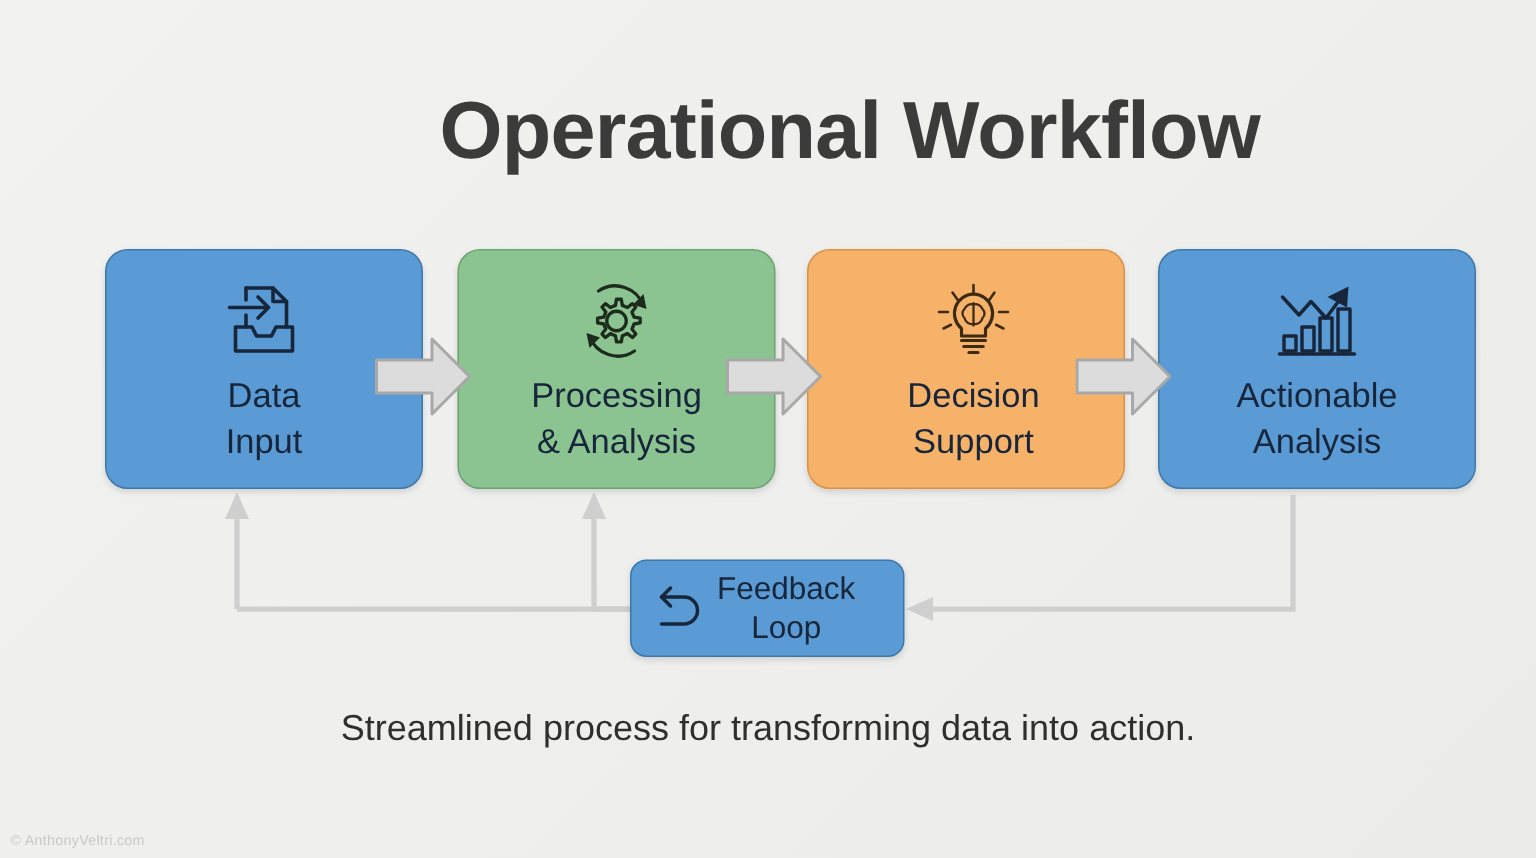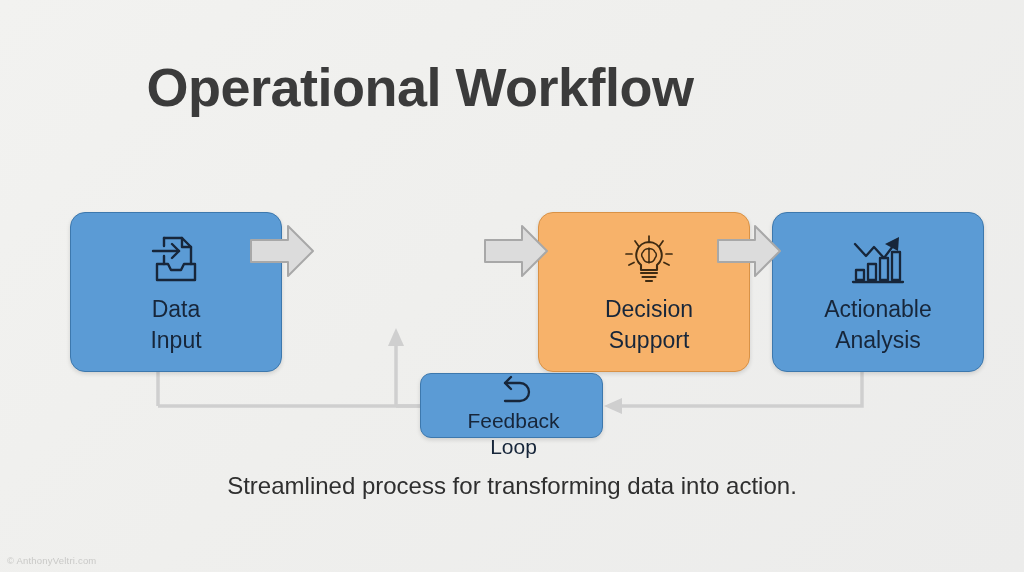--- a/index.html
+++ b/index.html
@@ -14,41 +14,40 @@
     background: linear-gradient(135deg, #f2f2f0 0%, #efefed 45%, #ececeb 100%);
     font-family: "Liberation Sans", sans-serif;
     overflow: hidden;
   }
   
   .title {
     position: absolute;
     top: 56px;
     left: 0;
     width: 840px;
-    text-align: center;
+    text-align: right;
     font-size: 54px;
     font-weight: 700;
     letter-spacing: -0.5px;
     color: #3b3b3b;
     white-space: nowrap;
   }
   
   .stage {
     position: absolute;
     top: 166px;
     width: 212px;
     height: 160px;
     border-radius: 15px;
     box-sizing: border-box;
     display: flex;
     flex-direction: column;
     align-items: center;
     justify-content: flex-start;
     box-shadow: 0 2px 4px rgba(0,0,0,0.13);
-    margin-top: 46px;
   }
   .stage-icon {
     margin-top: 19px;
     height: 56px;
     display: flex;
     align-items: center;
     justify-content: center;
   }
   .stage-label {
     margin-top: 6px;
@@ -82,21 +81,20 @@
     width: 183px;
     height: 65px;
     border-radius: 11px;
     background: #5b9bd5;
     border: 1.5px solid #3d78ad;
     box-sizing: border-box;
     display: flex;
     align-items: center;
     justify-content: flex-start;
     box-shadow: 0 2px 4px rgba(0,0,0,0.13);
-    flex-direction: column;
   }
   #feedback-icon {
     margin-left: 13px;
     width: 40px;
     display: flex;
     align-items: center;
     justify-content: center;
   }
   #feedback-label {
     margin-left: 4px;
@@ -171,20 +169,37 @@
         <path d="M17 6 v8 M17 24 v8"></path>
         <path d="M6 19 h26"></path>
         <path d="M25 12 l7 7 l-7 7"></path>
         <path d="M10 32 h11 l3 6 h10 l3 -6 h11 v16 h-38 z"></path>
       </svg>
     </div>
     <div class="stage-label">Data
 Input</div>
   </div>
 
+  <div class="stage" id="stage-1">
+    <div class="stage-icon">
+      <svg width="58" height="56" viewBox="0 0 58 56" fill="none" stroke="#1d2b1d" stroke-width="2.2" stroke-linecap="round" stroke-linejoin="round">
+        <path d="M17 8 A20 20 0 0 1 47 18"></path>
+        <polygon points="49,20 40,17 47,10" fill="#1d2b1d" stroke="none"></polygon>
+        <path d="M41 48 A20 20 0 0 1 11 38"></path>
+        <polygon points="9,36 18,39 11,46" fill="#1d2b1d" stroke="none"></polygon>
+        <circle cx="29" cy="28" r="6.5"></circle>
+        <path d="M29 13.5 l3.2 0 l0.7 4.1 l3.4 1.4 l3.3 -2.6 l2.3 2.3 l-2.6 3.3 l1.4 3.4 l4.1 0.7 l0 3.2
+                 l-4.1 0.7 l-1.4 3.4 l2.6 3.3 l-2.3 2.3 l-3.3 -2.6 l-3.4 1.4 l-0.7 4.1 l-3.2 0
+                 l-0.7 -4.1 l-3.4 -1.4 l-3.3 2.6 l-2.3 -2.3 l2.6 -3.3 l-1.4 -3.4 l-4.1 -0.7 l0 -3.2
+                 l4.1 -0.7 l1.4 -3.4 l-2.6 -3.3 l2.3 -2.3 l3.3 2.6 l3.4 -1.4 z"></path>
+      </svg>
+    </div>
+    <div class="stage-label">Processing
+&amp; Analysis</div>
+  </div>
 
   <div class="stage" id="stage-2">
     <div class="stage-icon">
       <svg width="58" height="56" viewBox="0 0 58 56" fill="none" stroke="#3d2a12" stroke-width="2.1" stroke-linecap="round" stroke-linejoin="round">
         <path d="M29 4 v6 M15 9 l3.5 5 M43 9 l-3.5 5 M6 22 h6 M52 22 h-6 M9 33 l5 -2.5 M49 33 l-5 -2.5" stroke-width="1.7"></path>
         <path d="M29 10 a13 13 0 0 1 8 23 v5 h-16 v-5 a13 13 0 0 1 8 -23 z"></path>
         <path d="M29 16 v15" stroke-width="1.5"></path>
         <path d="M29 17 a5 5 0 0 0 -6 3 a4 4 0 0 0 0 6 a5 5 0 0 0 6 4" stroke-width="1.5"></path>
         <path d="M29 17 a5 5 0 0 1 6 3 a4 4 0 0 1 0 6 a5 5 0 0 1 -6 4" stroke-width="1.5"></path>
         <path d="M21 41 h16 M22.5 45 h13"></path>

